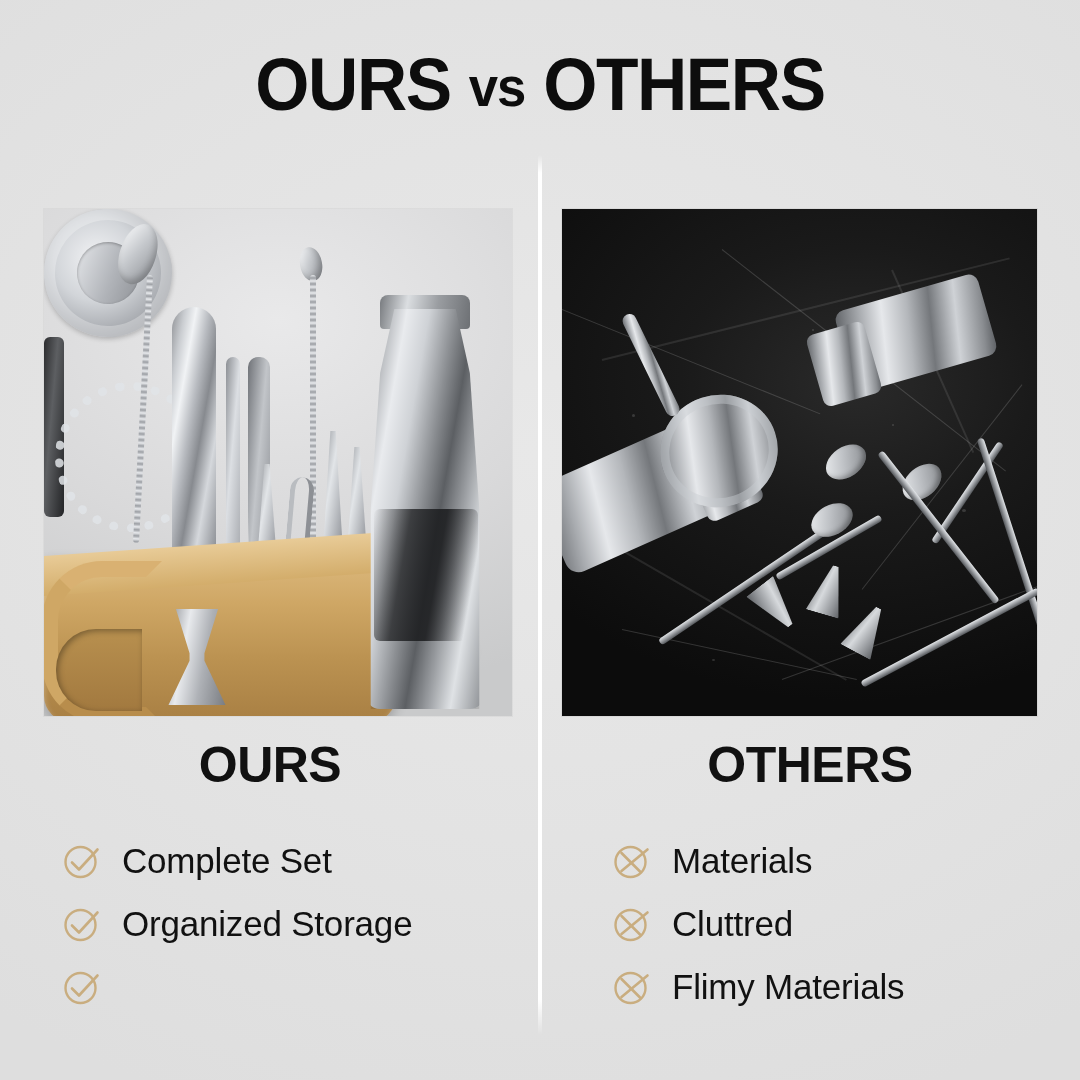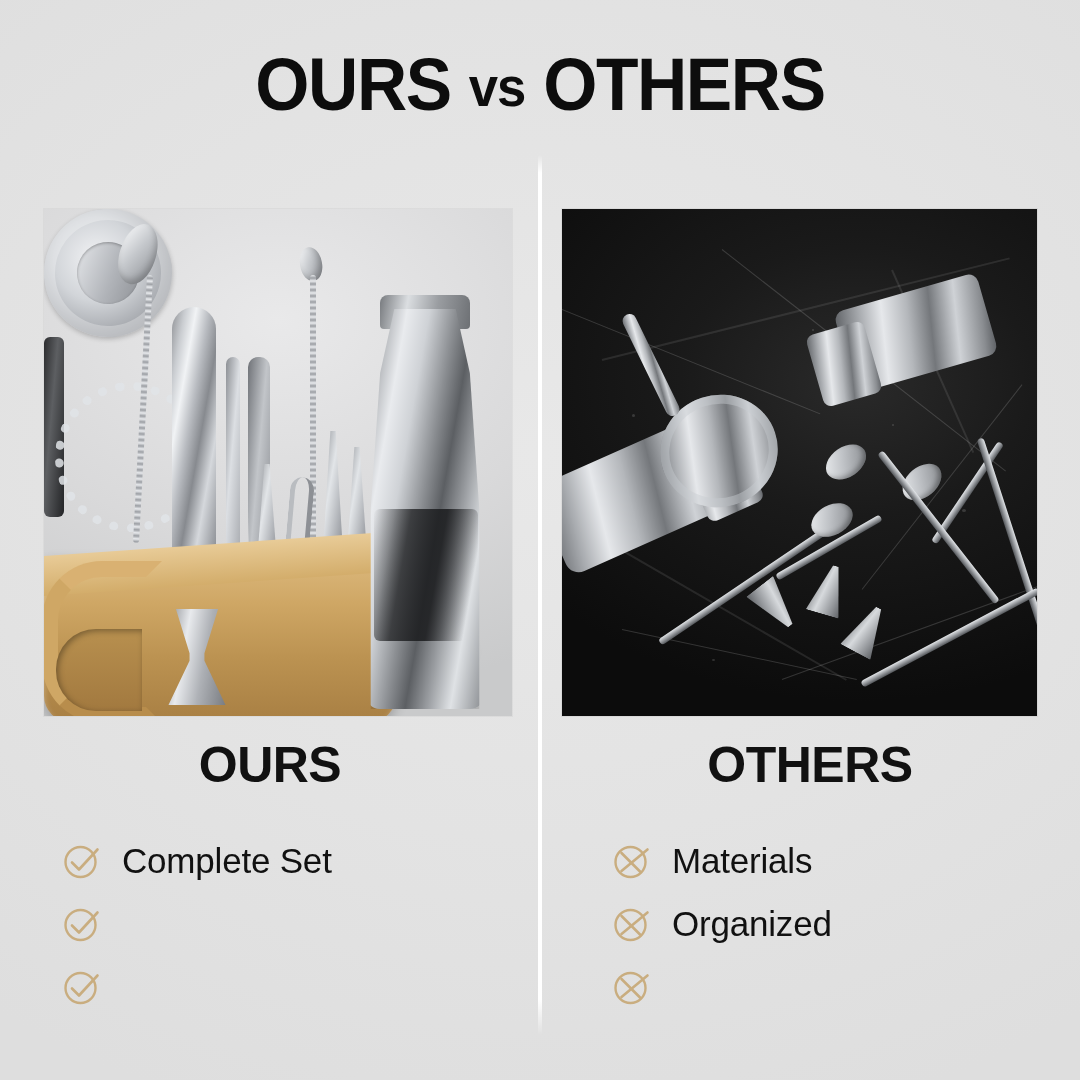--- a/index.html
+++ b/index.html
@@ -445,20 +445,21 @@
       <span class="item-label">Complete Set</span>
     </div>
 
     <div class="item">
       <span class="item-icon">
         <svg width="40" height="40" viewBox="0 0 40 40" fill="none">
           <circle cx="18.5" cy="21" r="15" stroke="#c9ad7f" stroke-width="2.4"></circle>
           <path d="M10 21.5 L17 28.5 L35.5 8.5" stroke="#c9ad7f" stroke-width="2.6" stroke-linecap="round" stroke-linejoin="round"></path>
         </svg>
       </span>
+      <span class="item-label">Organized Storage</span>
     </div>
 
     <div class="item">
       <span class="item-icon">
         <svg width="40" height="40" viewBox="0 0 40 40" fill="none">
           <circle cx="18.5" cy="21" r="15" stroke="#c9ad7f" stroke-width="2.4"></circle>
           <path d="M10 21.5 L17 28.5 L35.5 8.5" stroke="#c9ad7f" stroke-width="2.6" stroke-linecap="round" stroke-linejoin="round"></path>
         </svg>
       </span>
     </div>
@@ -479,28 +480,29 @@
     </div>
 
     <div class="item">
       <span class="item-icon">
         <svg width="40" height="40" viewBox="0 0 40 40" fill="none">
           <circle cx="18.5" cy="21" r="15" stroke="#c9ad7f" stroke-width="2.4"></circle>
           <path d="M9.5 30 L35.5 8.5" stroke="#c9ad7f" stroke-width="2.6" stroke-linecap="round"></path>
           <path d="M9.5 12 L28 30.5" stroke="#c9ad7f" stroke-width="2.6" stroke-linecap="round"></path>
         </svg>
       </span>
-      <span class="item-label">Organized</span>
+      <span class="item-label">Cluttred</span>
     </div>
 
     <div class="item">
       <span class="item-icon">
         <svg width="40" height="40" viewBox="0 0 40 40" fill="none">
           <circle cx="18.5" cy="21" r="15" stroke="#c9ad7f" stroke-width="2.4"></circle>
           <path d="M9.5 30 L35.5 8.5" stroke="#c9ad7f" stroke-width="2.6" stroke-linecap="round"></path>
           <path d="M9.5 12 L28 30.5" stroke="#c9ad7f" stroke-width="2.6" stroke-linecap="round"></path>
         </svg>
       </span>
+      <span class="item-label">Flimy Materials</span>
     </div>
 
   </div>
 
 </div>
 
 </body></html>

